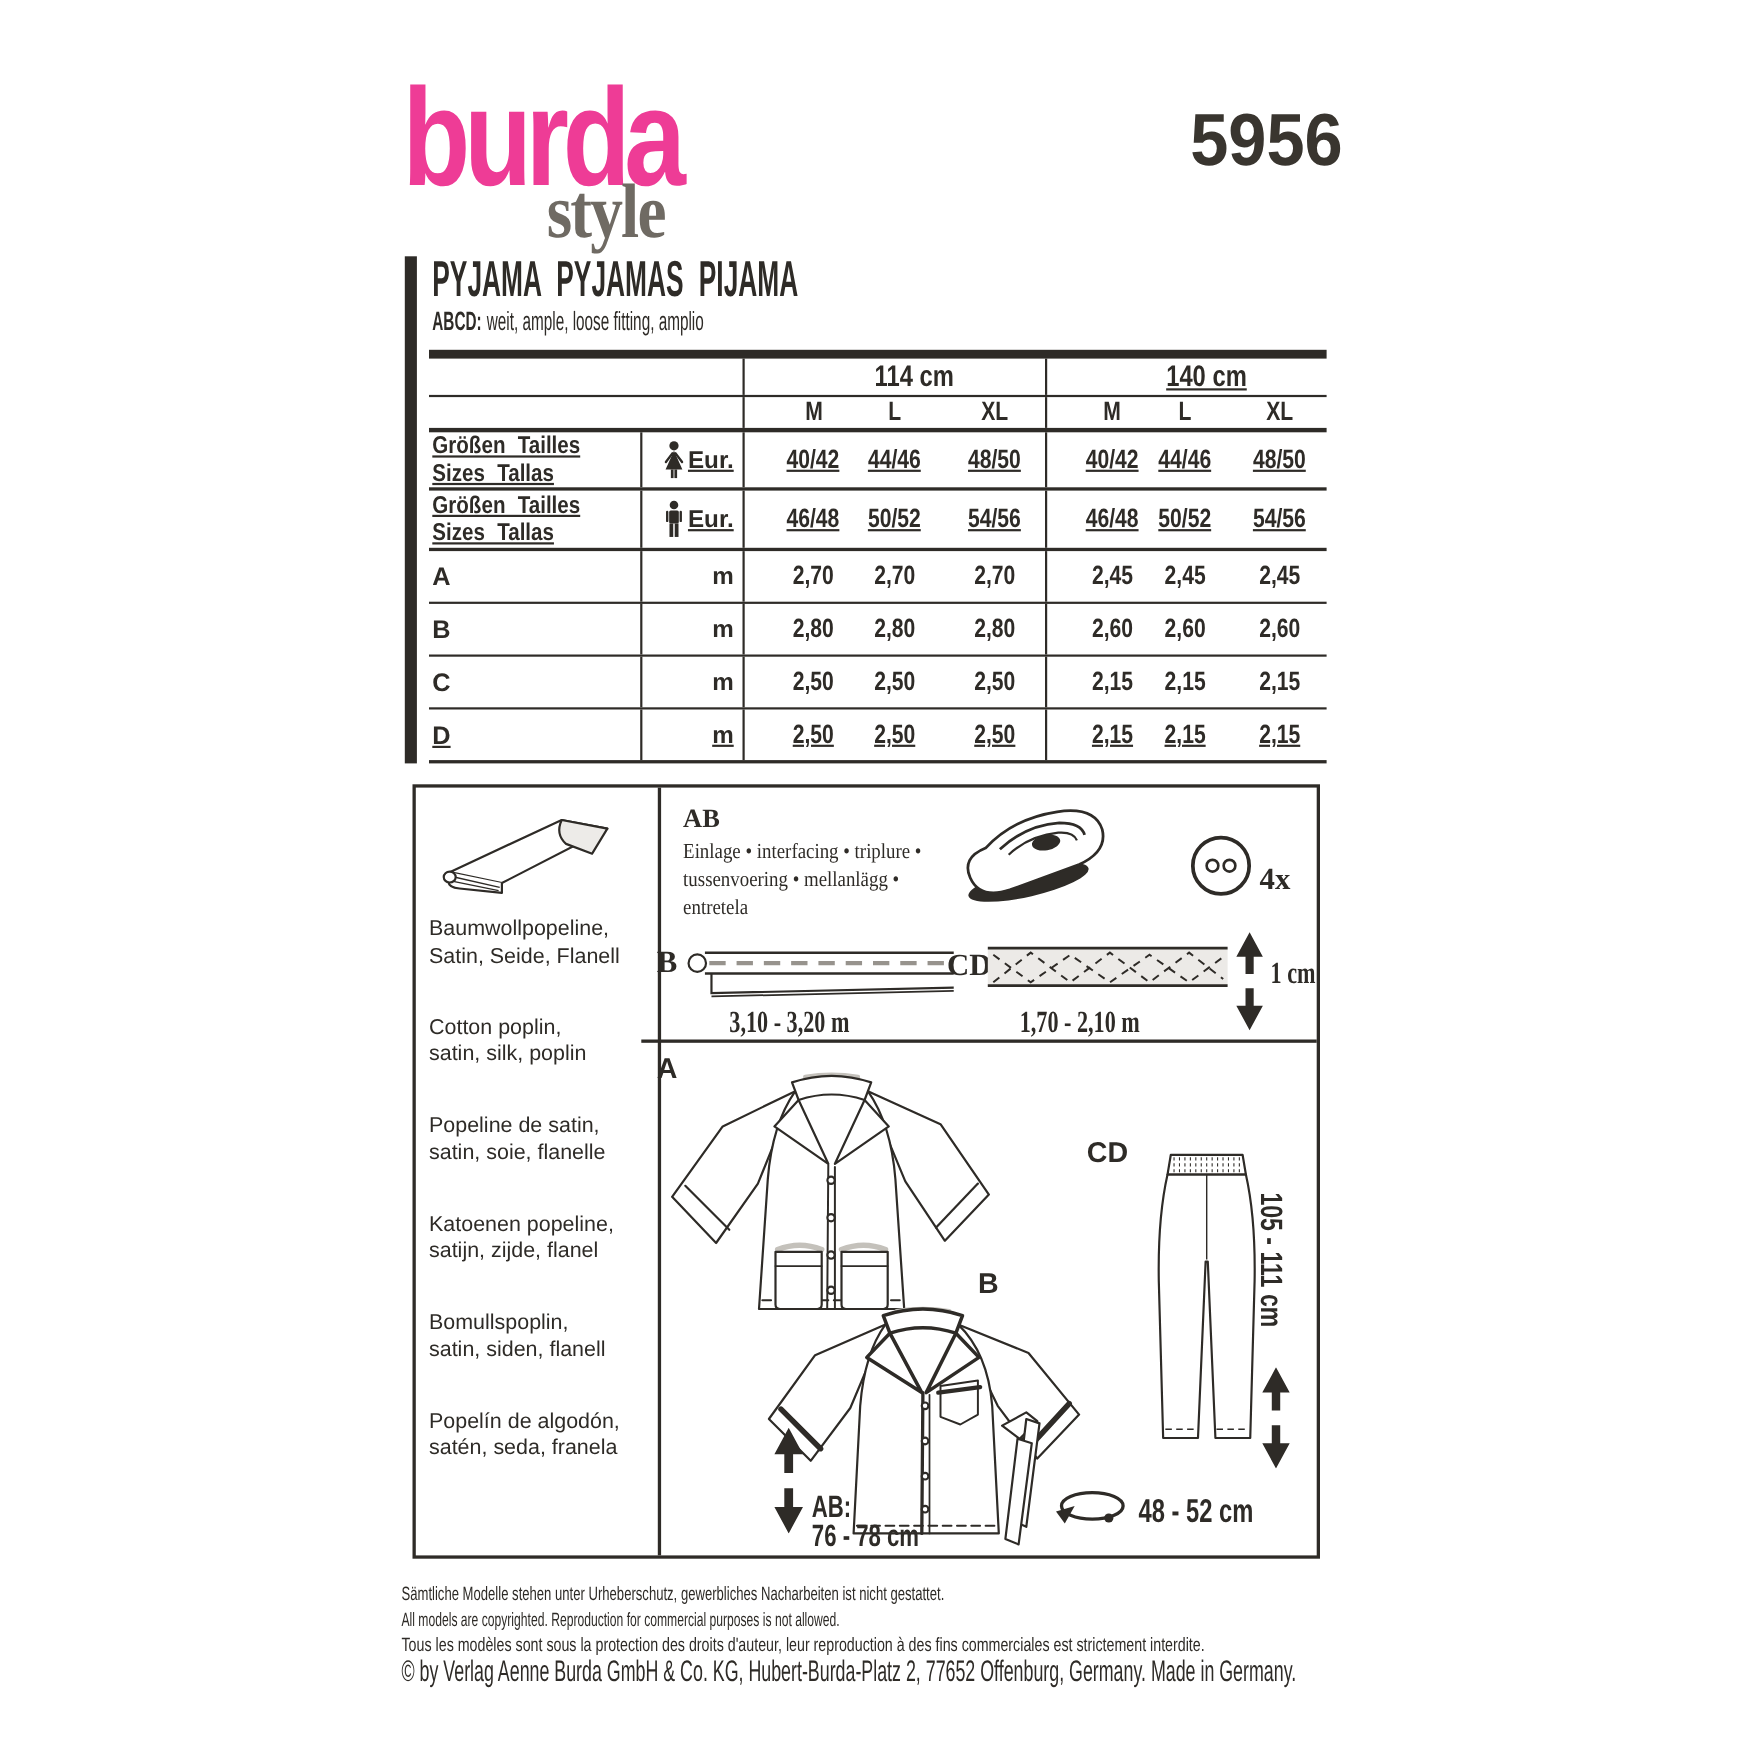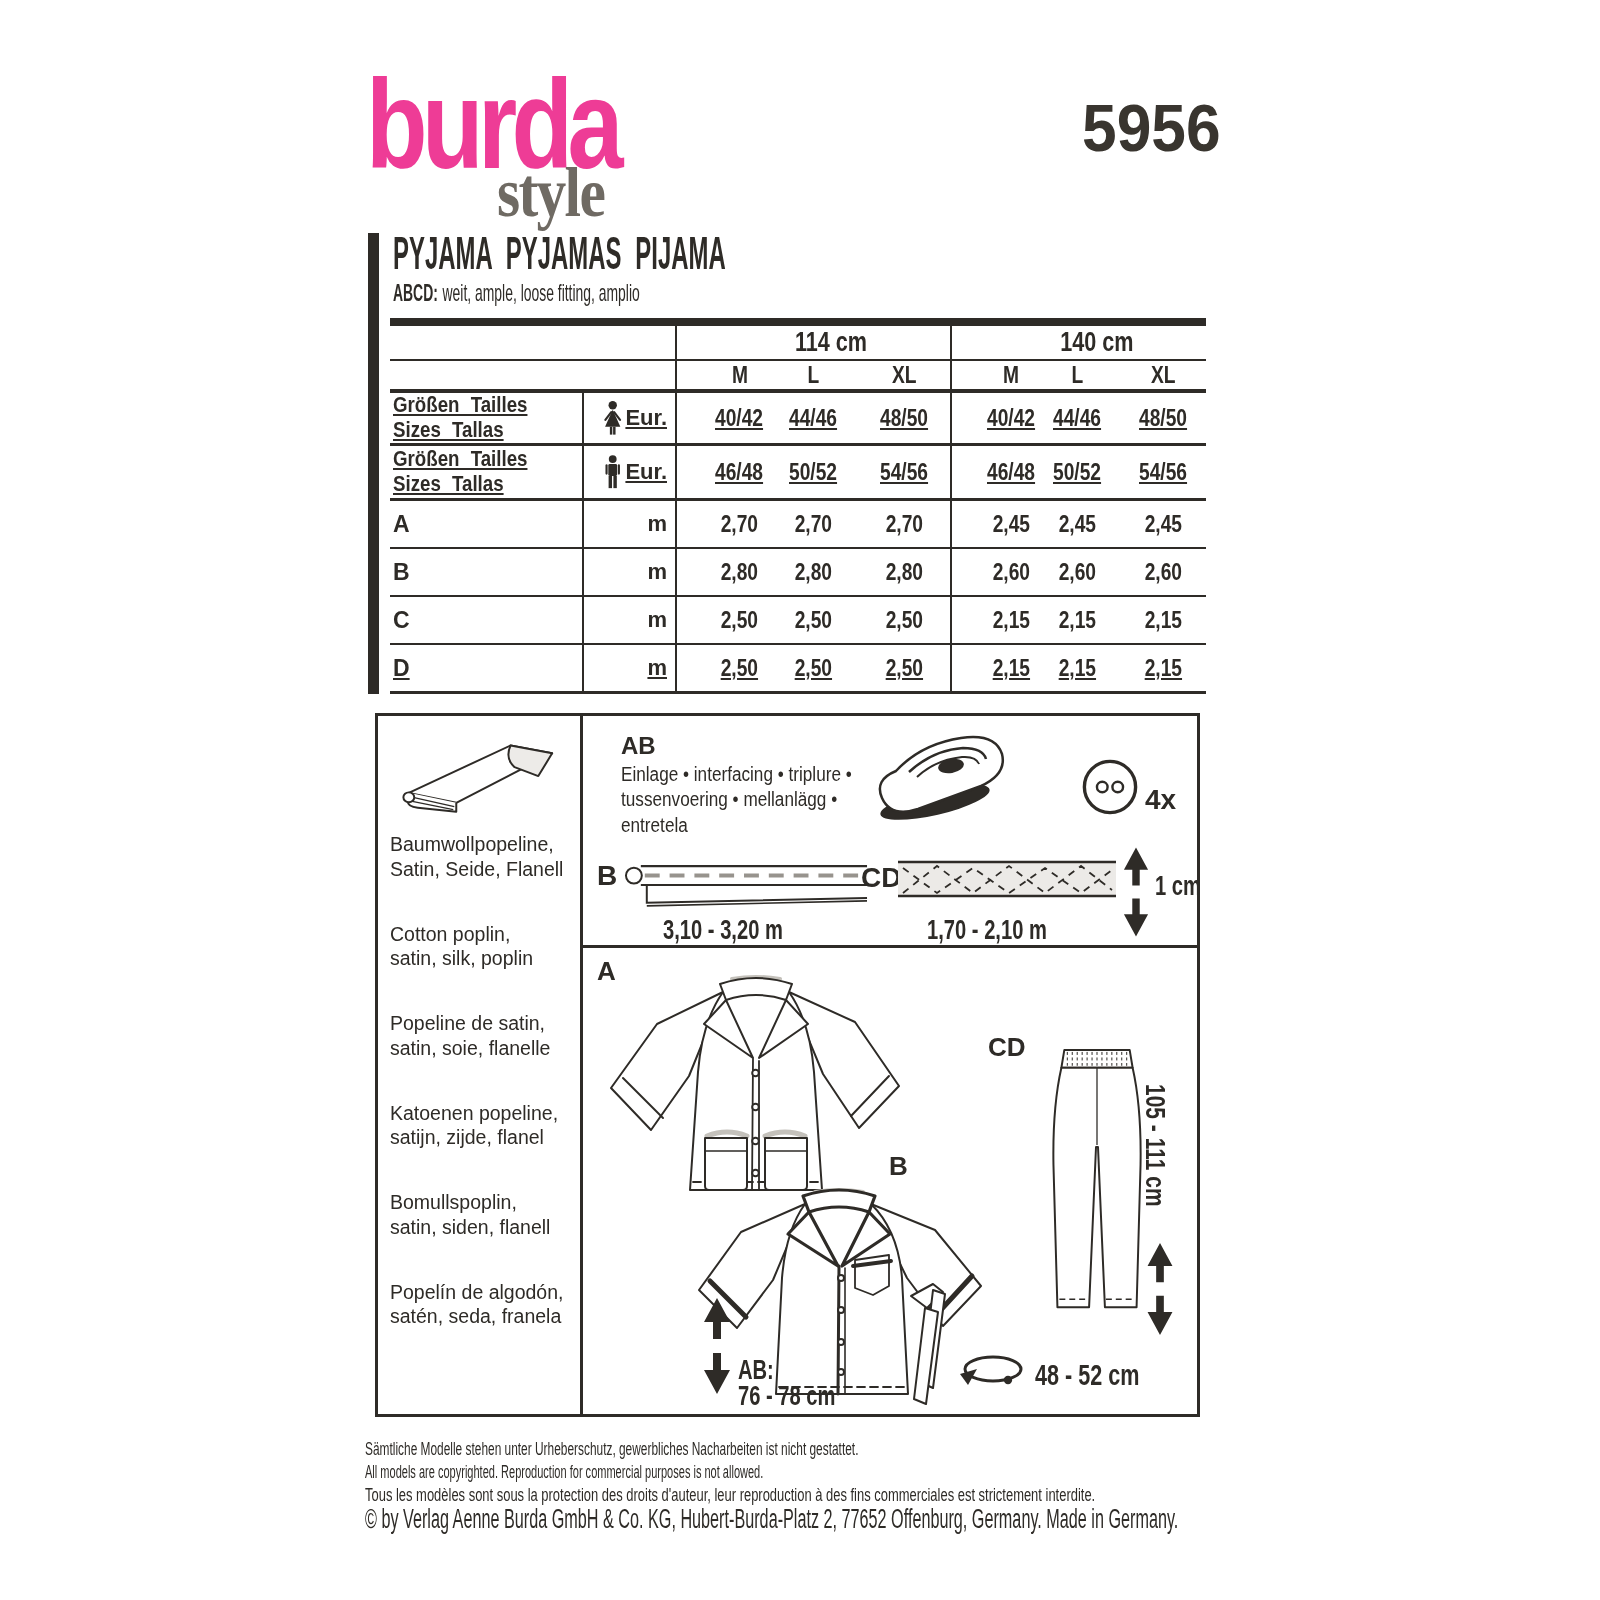--- a/index.html
+++ b/index.html
@@ -23,37 +23,37 @@
   .subttl .rest{margin-left:8px;}
   
   .tbl{left:390px;top:318px;width:816px;}
   .tbar{height:8px;background:#2E2B27;}
   .trow{display:flex;align-items:center;border-bottom:2px solid #2E2B27;}
   .bb3{border-bottom-width:3px;text-decoration:underline;} .bb4{border-bottom-width:4px;}
   .r1{height:33px;font-size:27px;font-weight:bold;}
   .r2{height:28px;font-size:24px;font-weight:bold;}
   .r3{height:50px;} .r4{height:52px;} .rm{height:46px;}
   .trow > div{box-sizing:border-box;height:100%;display:flex;align-items:center;justify-content:center;}
-  .cC{width:285px;} .cSec1{width:275px;} .cSec2{width:256px;}
+  .cC{width:285px;} .cSec1{width:275px;} .cSec2{width:256px;text-decoration:underline;}
   .cL{width:192px;justify-content:flex-start !important;padding-left:3px;}
   .cU{width:93px;justify-content:flex-end !important;padding-right:8px;}
   .cU.icn{justify-content:space-between !important;padding-left:16px;}
   .c1{width:92px;} .c2{width:92px;} .c3{width:91px;} .c4{width:85px;} .c5{width:85px;} .c6{width:86px;}
   .vl{border-left:2px solid #2E2B27;padding-left:35px;}
   .num{display:inline-block;transform:scaleX(.8);font-weight:bold;font-size:24px;}
   .unit{font-weight:bold;font-size:22px;text-align:center;}
   .lblwrap{transform:scaleX(.85);transform-origin:0 50%;line-height:1.12;font-size:22px;font-weight:bold;word-spacing:7px;white-space:nowrap;}
   .lblwrap span{display:block;}
   .rowletter{font-size:23px;font-weight:bold;}
   
   .panel{left:375px;top:713px;width:825px;height:704px;border:3px solid #2E2B27;box-sizing:border-box;}
-  .leftcol{position:absolute;left:0;top:0;bottom:0;width:205px;border-right:3px solid #2E2B27;box-sizing:border-box;}
+  .leftcol{position:absolute;left:0;top:0;bottom:0;width:223px;border-right:3px solid #2E2B27;box-sizing:border-box;}
   .fabrics{position:absolute;left:12px;top:116px;right:6px;font-size:19.5px;line-height:1.27;}
   .fab{white-space:pre-line;margin-bottom:40px;}
-  .notions{position:absolute;left:205px;top:0;right:0;height:232px;border-bottom:3px solid #2E2B27;box-sizing:border-box;}
+  .notions{position:absolute;left:205px;top:0;right:0;height:232px;border-bottom:3px solid #2E2B27;box-sizing:border-box;font-family:Liberation Serif, serif;}
   .drawings{position:absolute;left:205px;top:232px;right:0;bottom:0;}
   .h-ab{left:38px;top:16px;font-size:24px;font-weight:bold;}
   .interf{left:38px;top:46px;font-size:19.5px;line-height:1.3;white-space:pre-line;
           transform:scaleX(.88);transform-origin:0 0;}
   .meas{display:inline-block;font-weight:bold;font-size:28px;white-space:nowrap;
         transform:scaleX(.72);transform-origin:0 50%;line-height:1;}
   .small-lab{font-size:28px;font-weight:bold;line-height:1;}
   .view-lab{font-size:26px;font-weight:bold;line-height:1;}
   .vtext{writing-mode:vertical-rl;font-weight:bold;font-size:28px;line-height:1;
          transform:scaleY(.75);transform-origin:50% 0;white-space:nowrap;}

